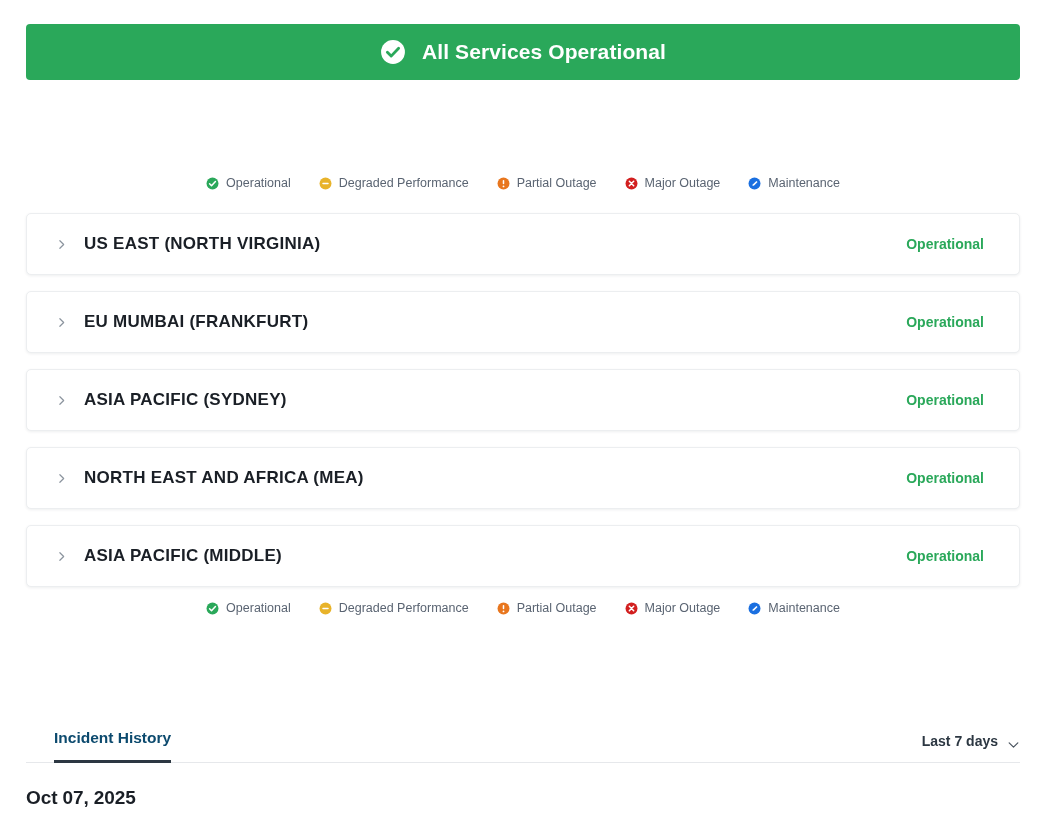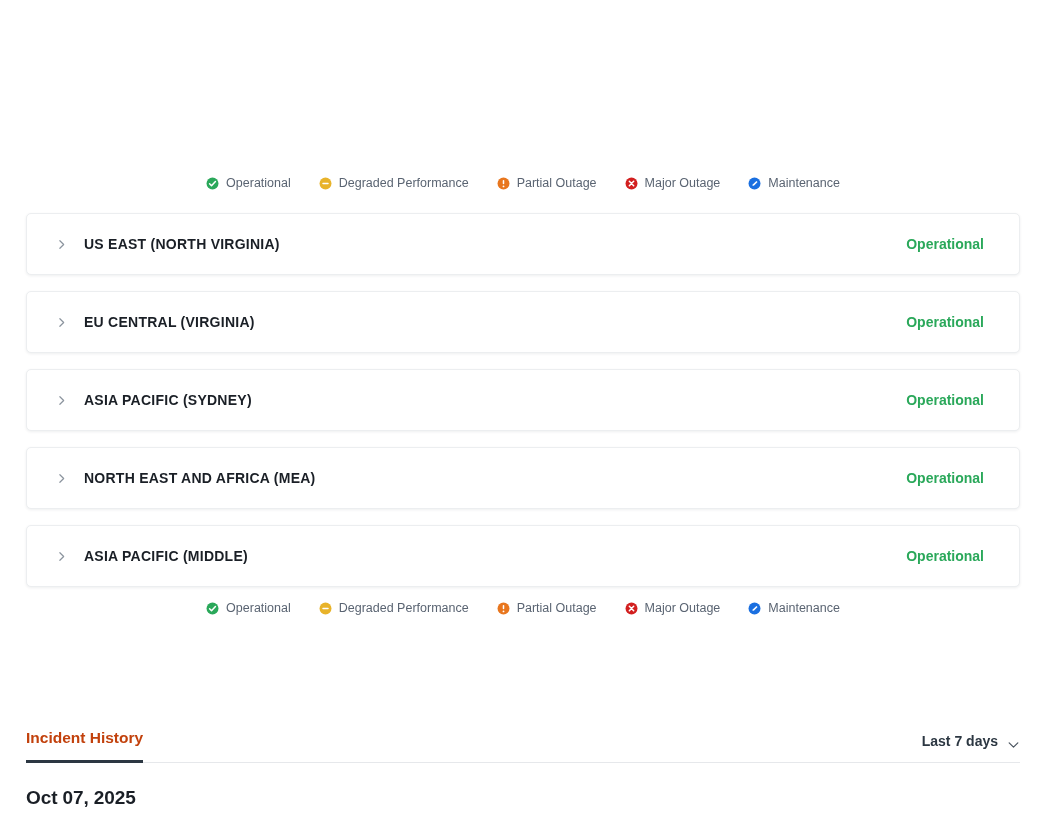--- a/index.html
+++ b/index.html
@@ -97,21 +97,21 @@
   }
   .region-chevron {
     width: 13px;
     height: 13px;
     margin-left: 28px;
     margin-right: 16px;
     flex: 0 0 auto;
     display: block;
   }
   .region-name {
-    font-size: 14px;
+    font-size: 17px;
     font-weight: bold;
     color: #1a1f26;
     letter-spacing: 0.25px;
   }
   .region-status {
     margin-left: auto;
     margin-right: 35px;
     font-size: 14px;
     font-weight: bold;
     color: #2aa85a;
@@ -132,22 +132,23 @@
     font-size: 15.5px;
     font-weight: bold;
     padding: 0 0 13px 0;
     margin-right: 52px;
     color: #9aa3ad;
     border-bottom: 3px solid transparent;
     margin-bottom: -1px;
     white-space: nowrap;
   }
   .tab.active {
-    color: #c2410c;
+    color: #0c4a6e;
     border-bottom-color: #2c3742;
+    margin-left: 28px;
   }
 
   .range-select {
     margin-left: auto;
     display: flex;
     align-items: flex-end;
     gap: 9px;
     padding-bottom: 13px;
   }
   .range-label {
@@ -170,20 +171,27 @@
     font-weight: bold;
     color: #1a1f26;
     letter-spacing: -0.1px;
   }
 </style>
 </head>
 <body>
 
 <div class="page">
 
+  <div class="banner">
+    <svg class="banner-check" viewBox="0 0 24 24">
+      <circle cx="12" cy="12" r="11" fill="#ffffff"></circle>
+      <path d="M6.8 12.3 L10.3 15.8 L17.2 8.6" fill="none" stroke="#2aa85a" stroke-width="2.6" stroke-linecap="round" stroke-linejoin="round"></path>
+    </svg>
+    <span class="banner-text">All Services Operational</span>
+  </div>
 
   <div class="legend legend-top">
 
     <div class="legend-item">
       <svg class="legend-icon" viewBox="0 0 24 24">
         <circle cx="12" cy="12" r="11" fill="#2aa85a"></circle>
         <path d="M6.6 12.4 L10.2 16 L17.4 8.4" fill="none" stroke="#ffffff" stroke-width="2.8" stroke-linecap="round" stroke-linejoin="round"></path>
       </svg>
       <span class="legend-label">Operational</span>
     </div>
@@ -230,21 +238,21 @@
         <path d="M9 5 L16 12 L9 19" fill="none" stroke="#8b949e" stroke-width="2.2" stroke-linecap="round" stroke-linejoin="round"></path>
       </svg>
       <span class="region-name">US EAST (NORTH VIRGINIA)</span>
       <span class="region-status">Operational</span>
     </div>
 
     <div class="region-card">
       <svg class="region-chevron" viewBox="0 0 24 24">
         <path d="M9 5 L16 12 L9 19" fill="none" stroke="#8b949e" stroke-width="2.2" stroke-linecap="round" stroke-linejoin="round"></path>
       </svg>
-      <span class="region-name">EU CENTRAL (VIRGINIA)</span>
+      <span class="region-name">EU MUMBAI (FRANKFURT)</span>
       <span class="region-status">Operational</span>
     </div>
 
     <div class="region-card">
       <svg class="region-chevron" viewBox="0 0 24 24">
         <path d="M9 5 L16 12 L9 19" fill="none" stroke="#8b949e" stroke-width="2.2" stroke-linecap="round" stroke-linejoin="round"></path>
       </svg>
       <span class="region-name">ASIA PACIFIC (SYDNEY)</span>
       <span class="region-status">Operational</span>
     </div>

